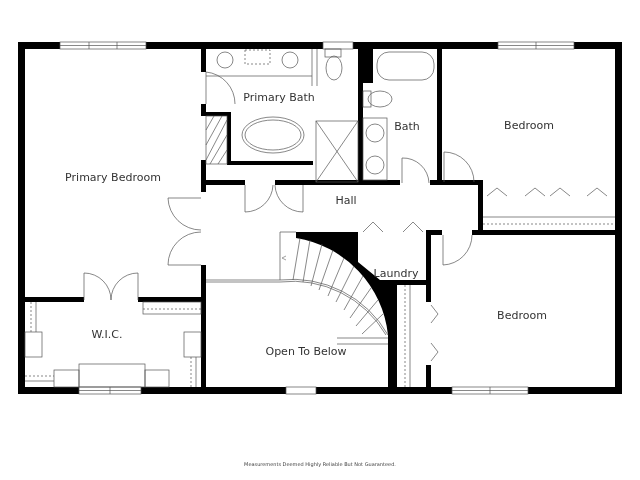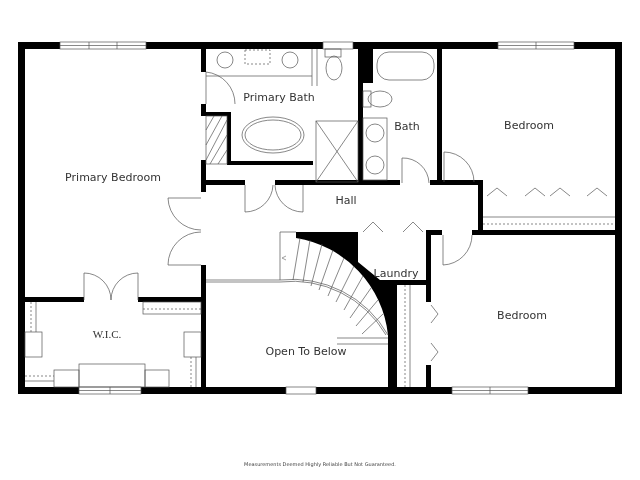--- a/index.html
+++ b/index.html
@@ -159,17 +159,17 @@
     <path d="M84 300 L84 273 A27 27 0 0 1 111 300 M138 300 L138 273 A27 27 0 0 0 111 300"></path>
   </g>
 </svg>
 
 <div class="lbl" style="left:113px;top:177px;">Primary Bedroom</div>
 <div class="lbl" style="left:279px;top:97px;">Primary Bath</div>
 <div class="lbl" style="left:407px;top:126px;">Bath</div>
 <div class="lbl" style="left:529px;top:125px;">Bedroom</div>
 <div class="lbl" style="left:346px;top:200px;text-align:right;">Hall</div>
 <div class="lbl" style="left:396px;top:253px;margin-top:20px;">Laundry</div>
-<div class="lbl" style="left:107px;top:334px;font-family:Liberation Serif, serif;">W.I.C.</div>
+<div class="lbl" style="left:107px;top:334px;">W.I.C.</div>
 <div class="lbl" style="left:282px;top:351px;margin-left:24px;">Open To Below</div>
 <div class="lbl" style="left:522px;top:315px;">Bedroom</div>
 
 <div class="disclaimer">Measurements Deemed Highly Reliable But Not Guaranteed.</div>
 
 </body></html>

